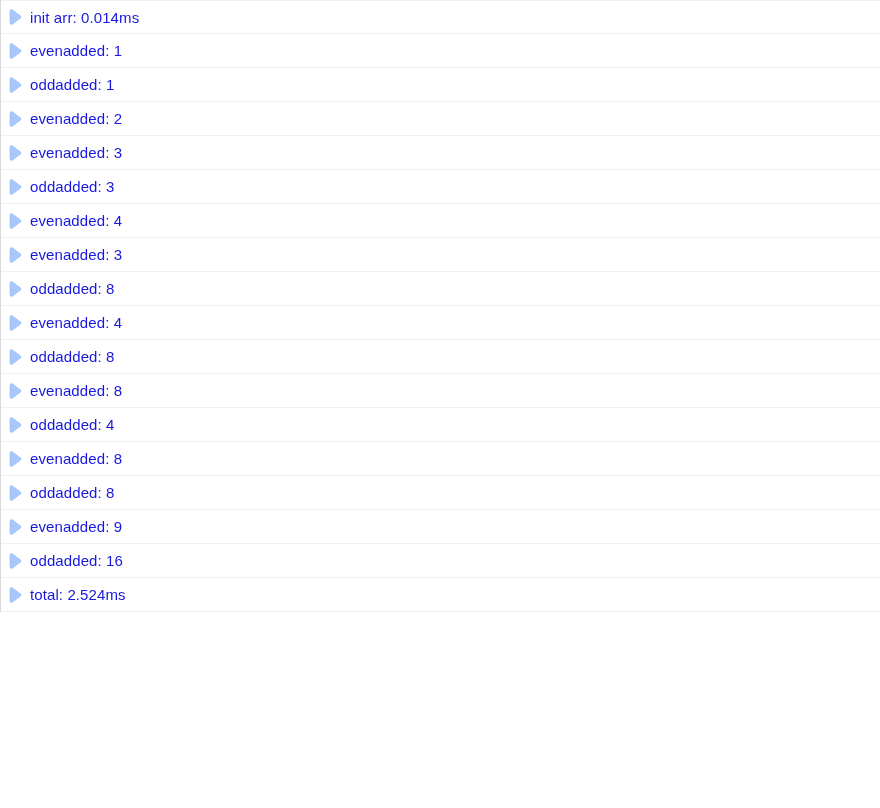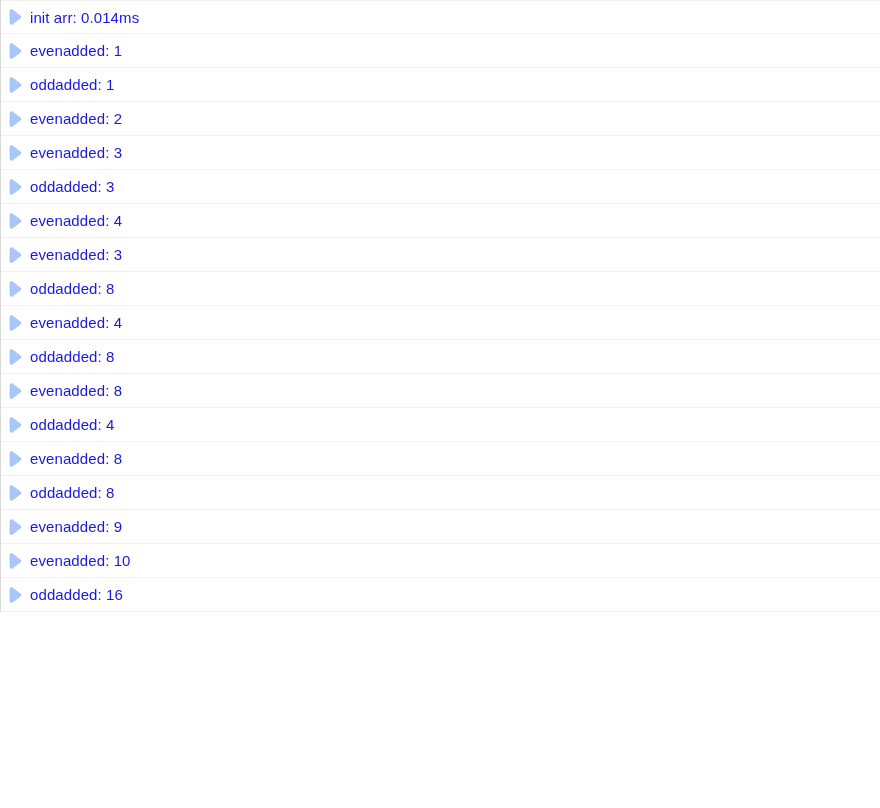--- a/index.html
+++ b/index.html
@@ -176,23 +176,23 @@
 </svg>
       </span>
       <span class="log-text">evenadded: 9</span>
     </div>
     <div class="log-row">
       <span class="disclosure-icon">
         <svg viewBox="0 0 16 16" xmlns="http://www.w3.org/2000/svg">
   <path d="M3 2 L3 14 A1.5 1.5 0 0 0 5.2 15.3 L13.2 9.3 A1.6 1.6 0 0 0 13.2 6.7 L5.2 0.7 A1.5 1.5 0 0 0 3 2 Z" fill="#a8c7fa" stroke="#8aaef0" stroke-width="0.5"></path>
 </svg>
       </span>
-      <span class="log-text">evenadded: 10</span>
+      <span class="log-text">oddadded: 16</span>
     </div>
     <div class="log-row">
       <span class="disclosure-icon">
         <svg viewBox="0 0 16 16" xmlns="http://www.w3.org/2000/svg">
   <path d="M3 2 L3 14 A1.5 1.5 0 0 0 5.2 15.3 L13.2 9.3 A1.6 1.6 0 0 0 13.2 6.7 L5.2 0.7 A1.5 1.5 0 0 0 3 2 Z" fill="#a8c7fa" stroke="#8aaef0" stroke-width="0.5"></path>
 </svg>
       </span>
-      <span class="log-text">oddadded: 16</span>
+      <span class="log-text">total: 2.524ms</span>
     </div>
   </div>
 
 </body></html>

